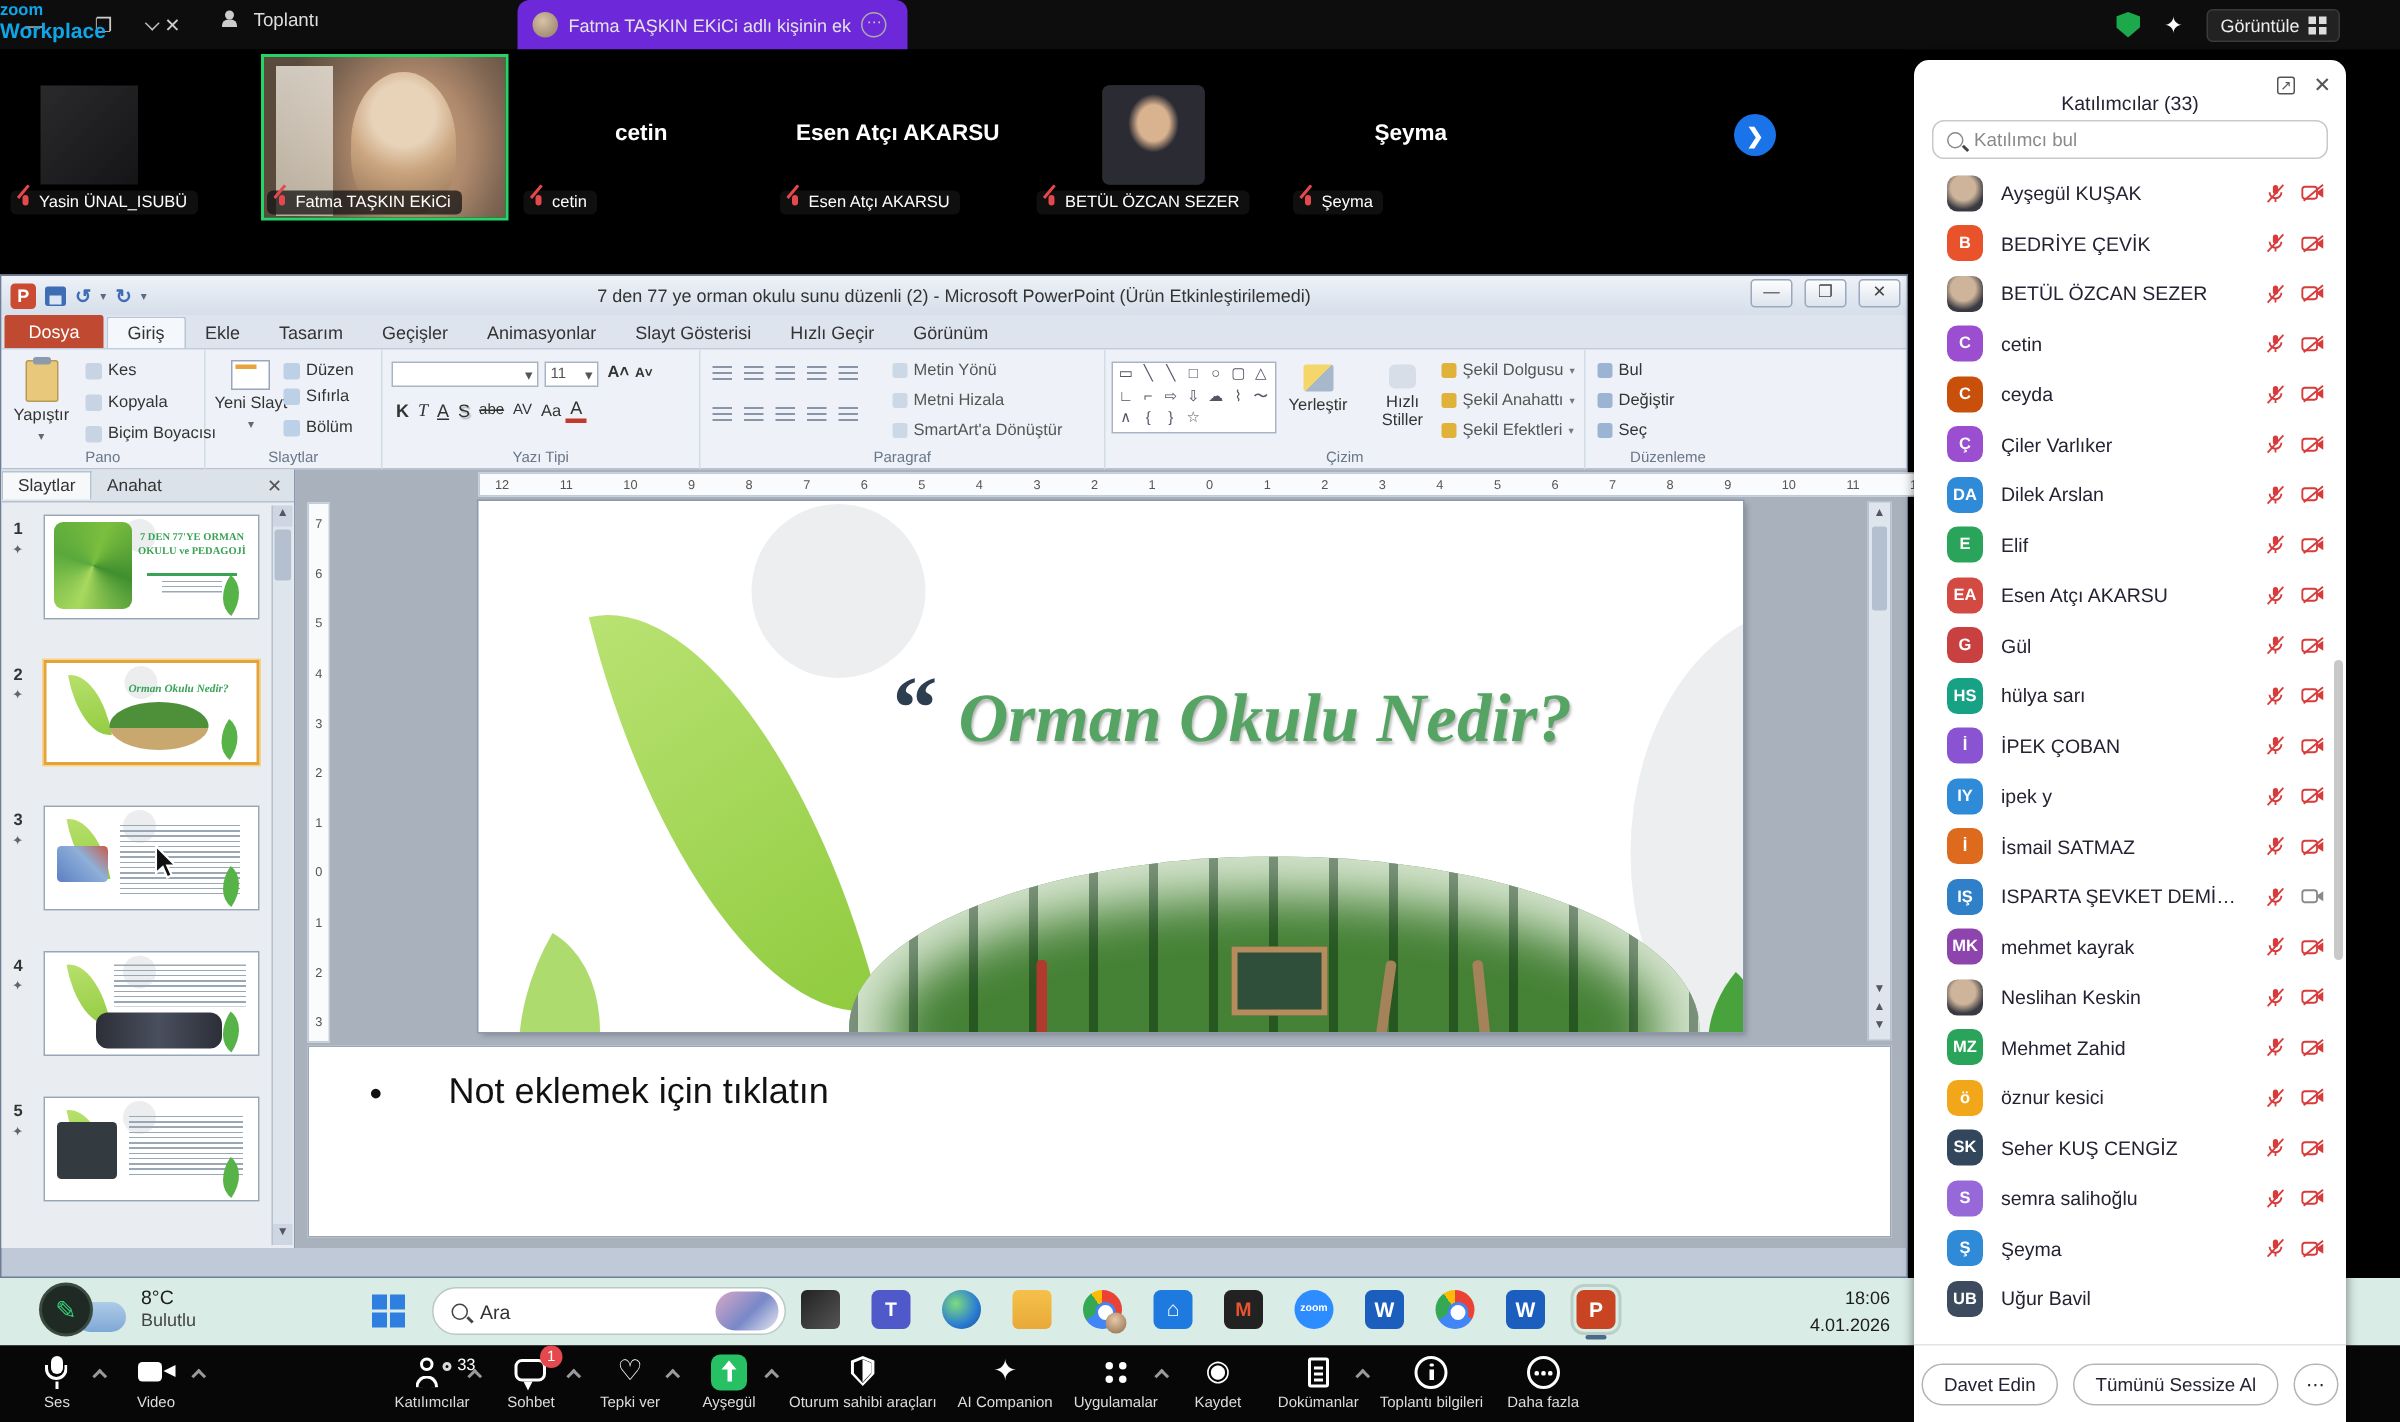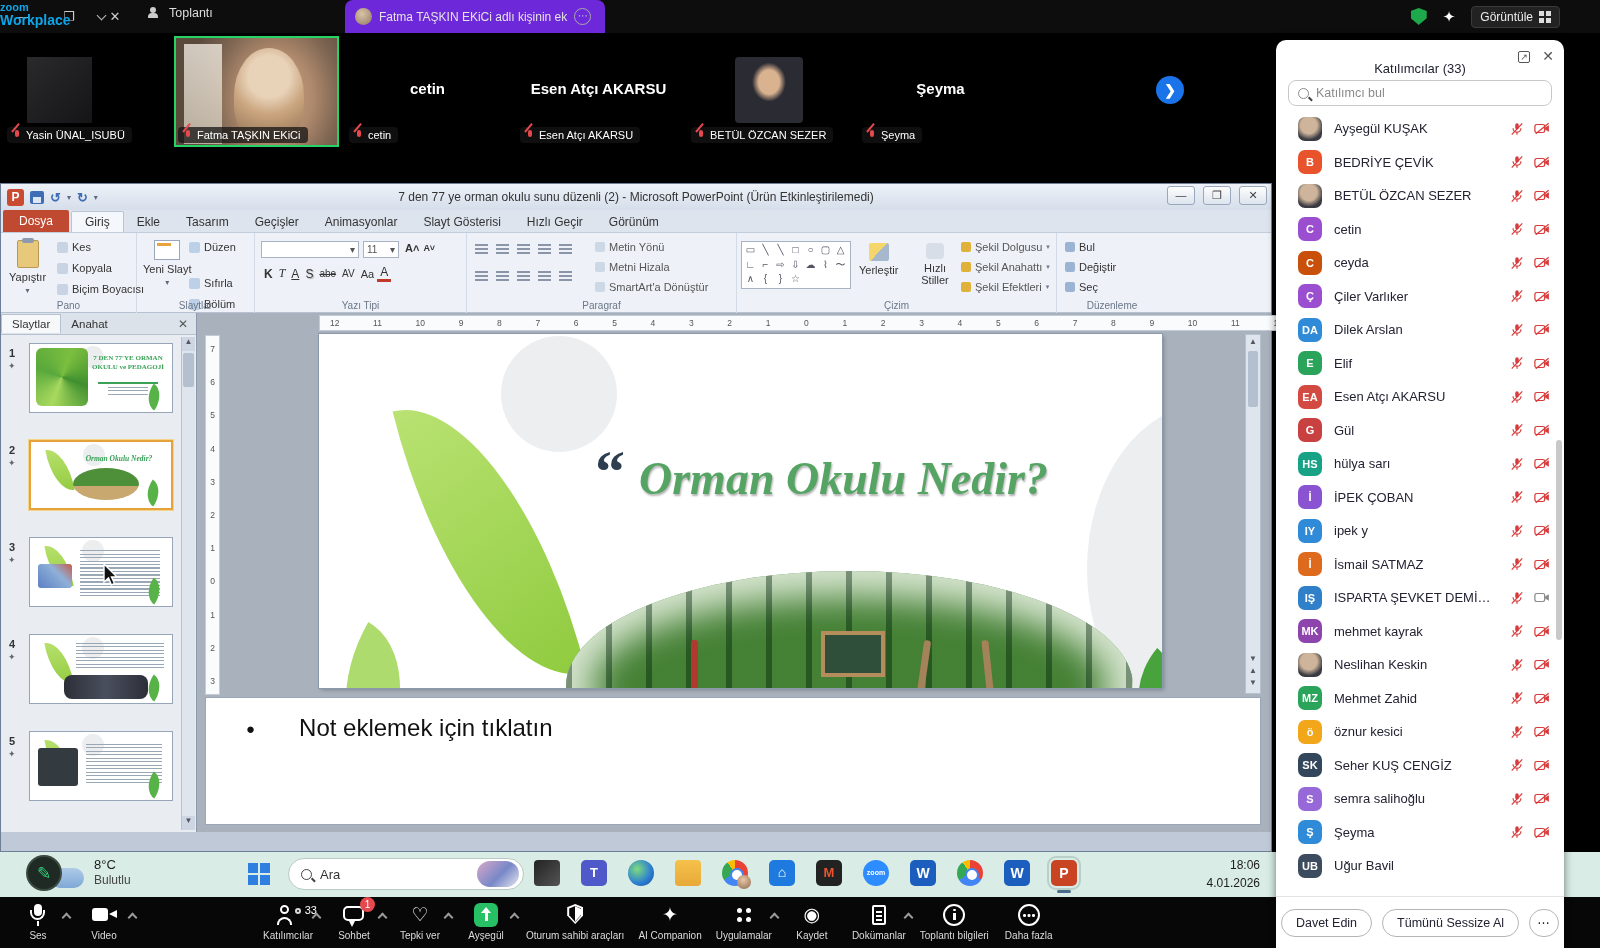--- a/index.html
+++ b/index.html
@@ -425,21 +425,21 @@
         <div class="grplabel">Pano</div>
       </div>
       <div class="grp" style="left:136px;width:118px">
         <div class="bigbtn" style="left:6px">
           <span class="slide-ico"></span>
           <span style="white-space:nowrap">Yeni Slayt</span>
           <span style="font-size:8px;color:#667">▾</span>
         </div>
         <div style="position:absolute;left:52px;top:8px">
 
-            <div class="smallrow" style="position:relative;margin-bottom:24px">
+            <div class="smallrow" style="position:relative;margin-bottom:5px">
               <span class="sq" style="background:#bcd0e8"></span>
               <span>Düzen</span>
             </div>
 
             <div class="smallrow" style="position:relative;margin-bottom:9px">
               <span class="sq" style="background:#bcd0e8"></span>
               <span>Sıfırla</span>
             </div>
 
             <div class="smallrow" style="position:relative;margin-bottom:9px">

